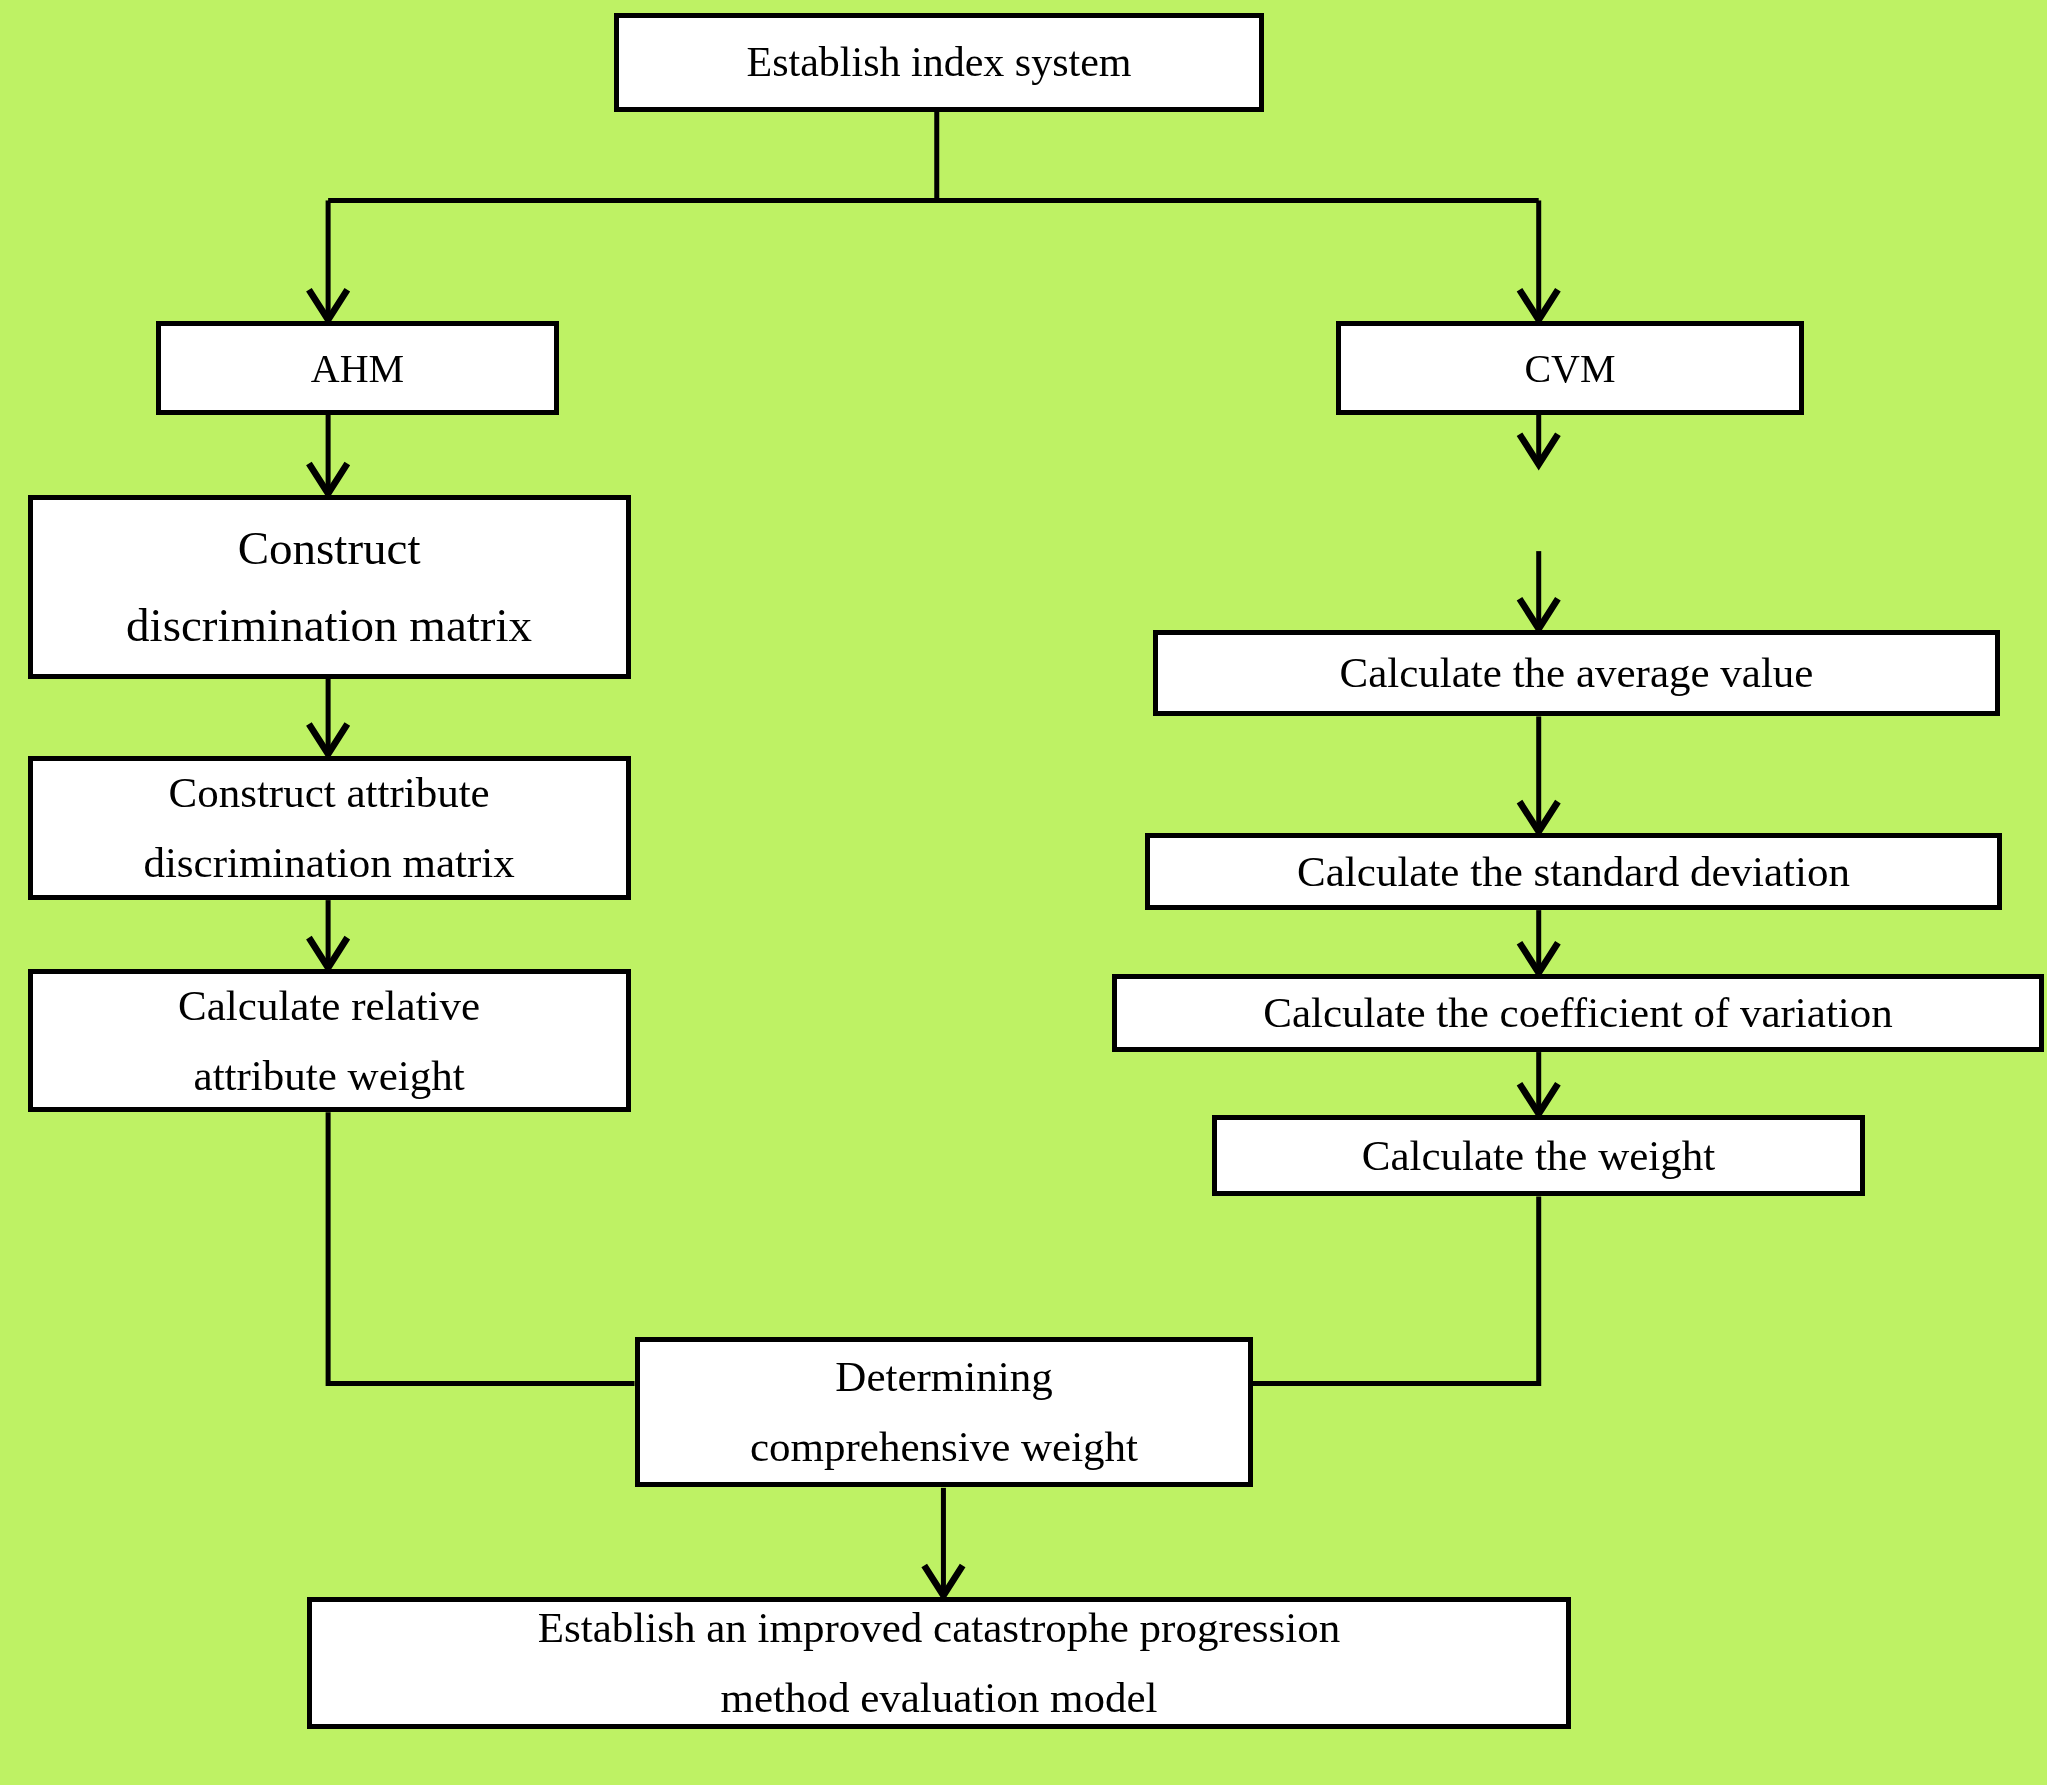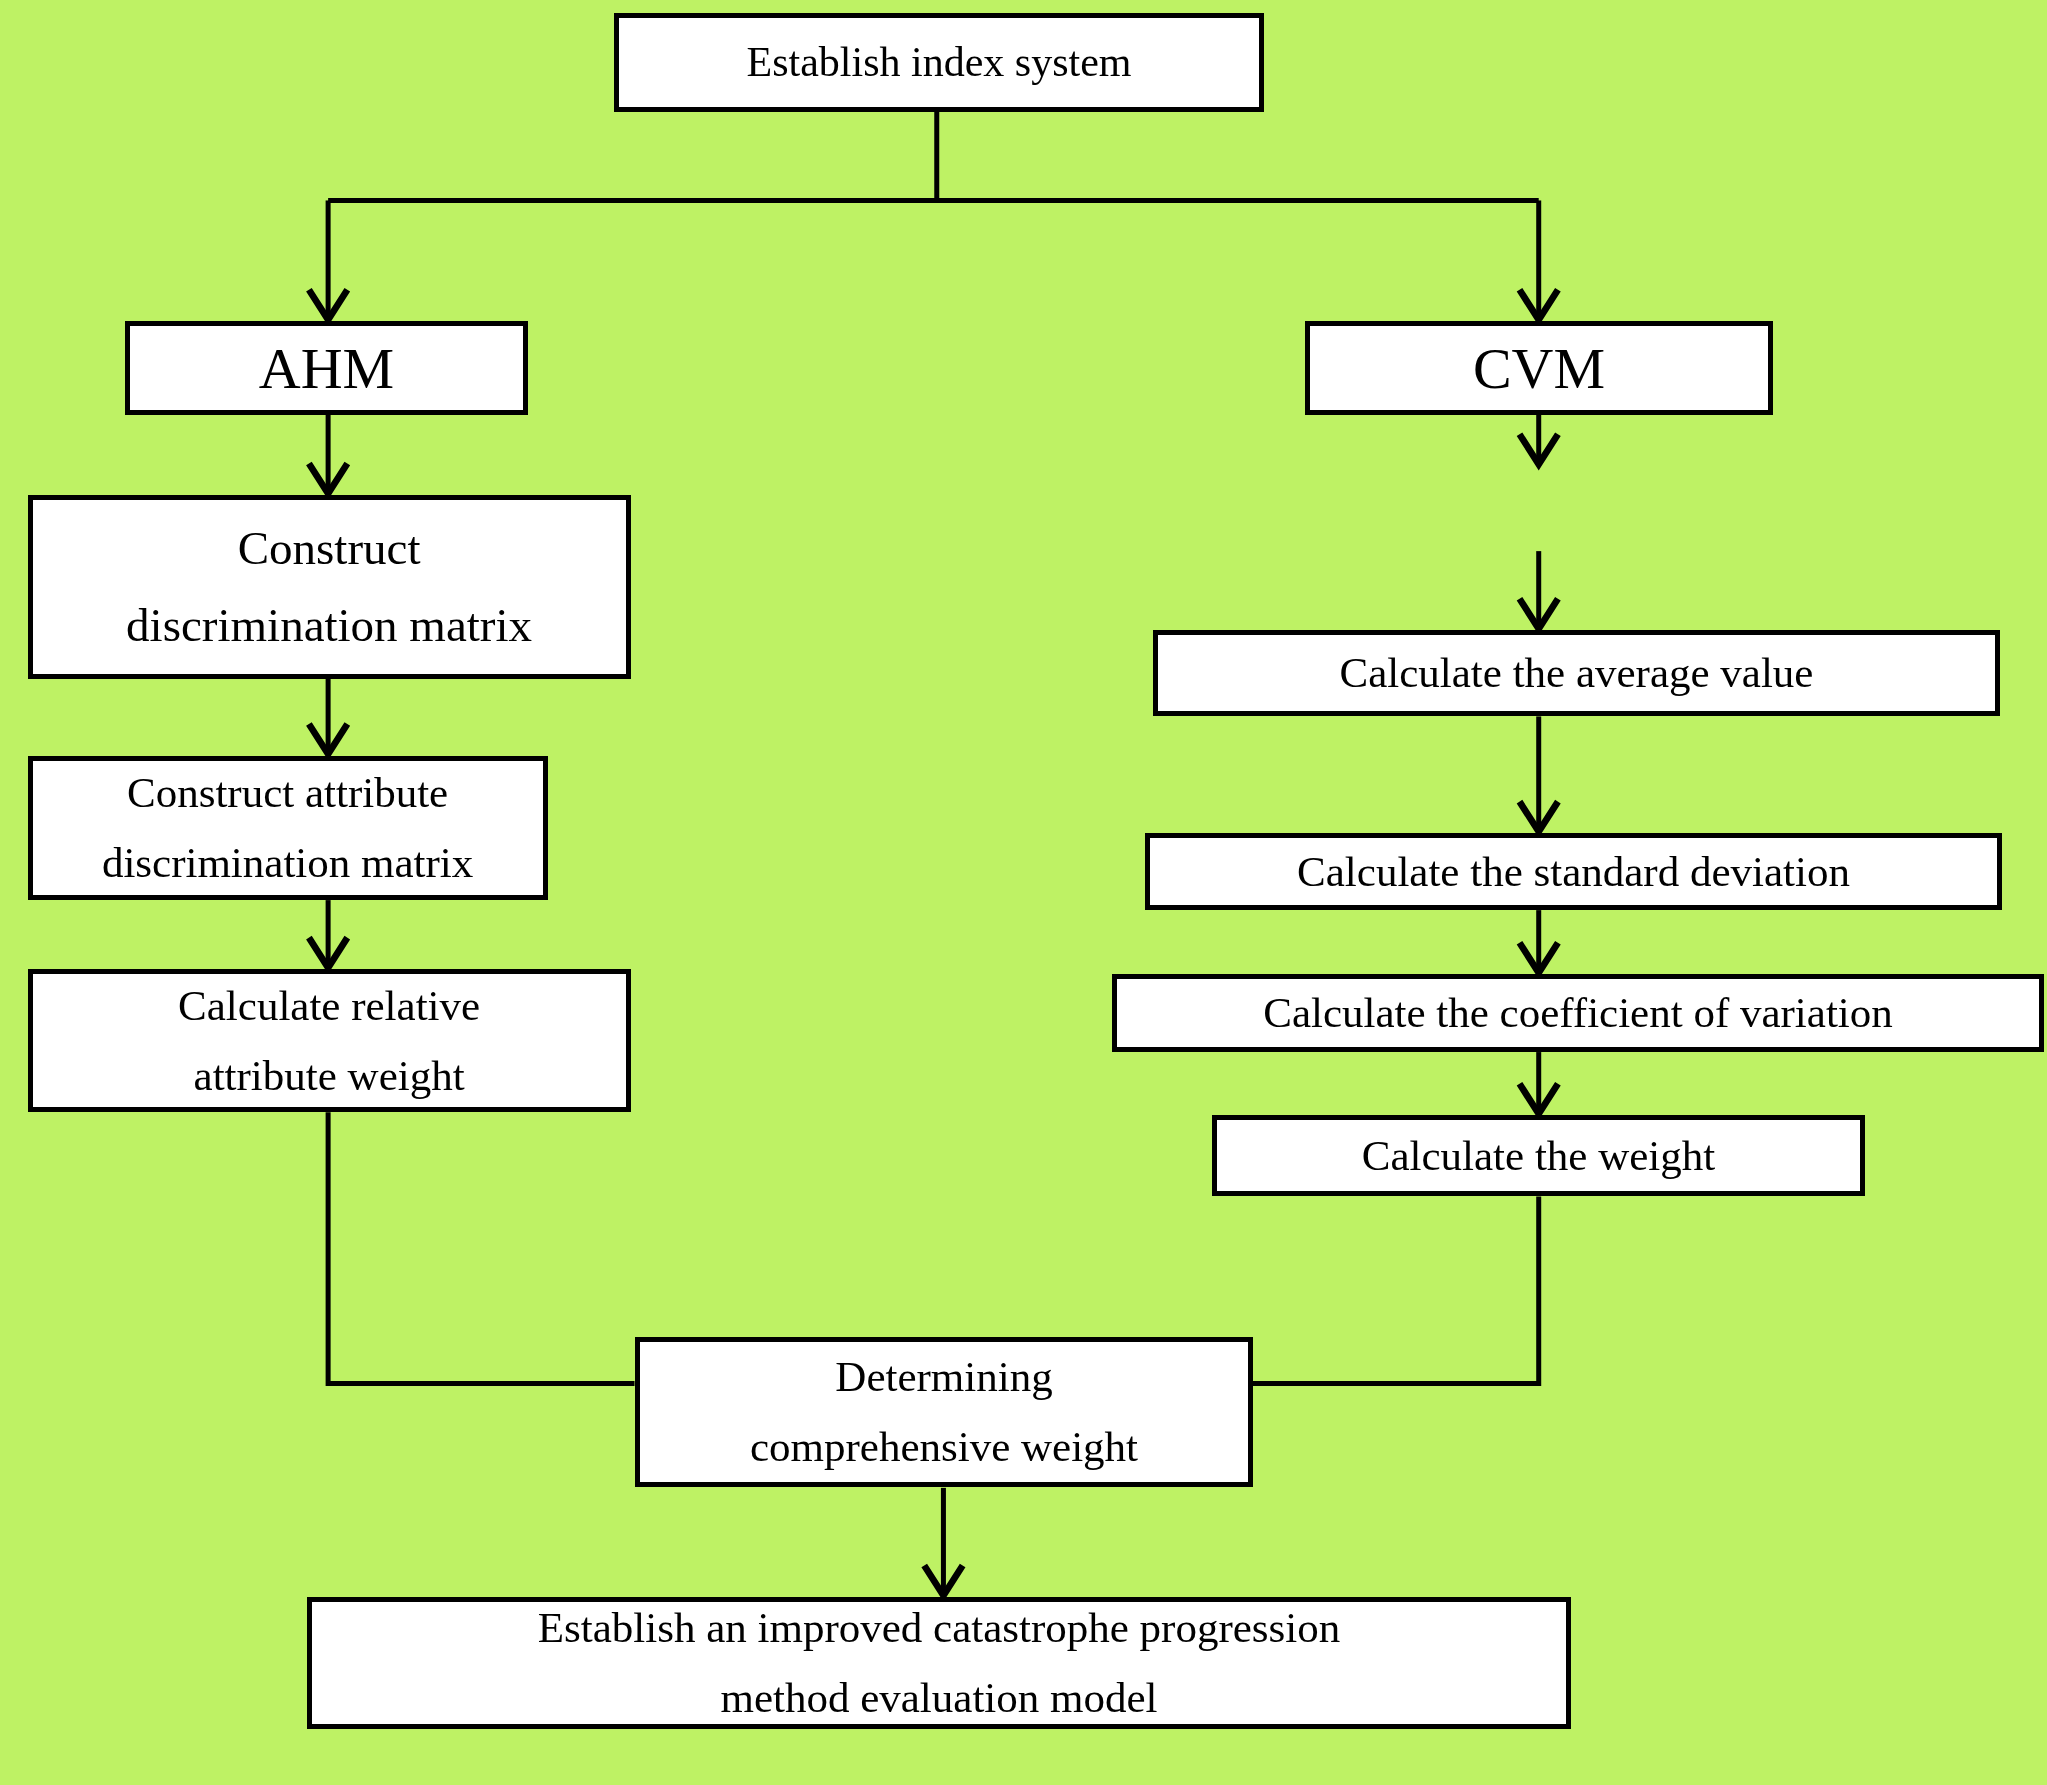--- a/index.html
+++ b/index.html
@@ -17,21 +17,21 @@
     border:5px solid #000;
     background:#fff;
     display:flex;
     flex-direction:column;
     align-items:center;
     justify-content:center;
     text-align:center;
   }
   .node span{display:block;}
   .fs50{font-size:42px;line-height:50px;}
-  .fs58{font-size:58px;line-height:55px;}
+  .fs58{font-size:40px;line-height:55px;margin-left:31px;}
   .fs56{font-size:47px;line-height:77px;}
   .fs52{font-size:43px;line-height:52px;}
   .ml{font-size:43px;line-height:70px;}
   .wire{stroke:#000;stroke-width:6;fill:none;}
   .head{stroke:#000;stroke-width:8;fill:none;}
 </style>
 </head>
 <body>
 
 <div id="canvas">
@@ -90,21 +90,21 @@
 
   <div class="node fs58" style="left:1305px;top:321px;width:468px;height:94px;">
     <span>CVM</span>
   </div>
 
   <div class="node fs56" style="left:27.6px;top:495px;width:603px;height:184px;">
     <span>Construct</span>
     <span>discrimination matrix</span>
   </div>
 
-  <div class="node ml" style="left:27.6px;top:756px;width:520px;height:144px;">
+  <div class="node ml" style="left:27.6px;top:756px;width:603px;height:144px;">
     <span>Construct attribute</span>
     <span>discrimination matrix</span>
   </div>
 
   <div class="node ml" style="left:27.6px;top:969px;width:603px;height:143px;">
     <span>Calculate relative</span>
     <span>attribute weight</span>
   </div>
 
 

